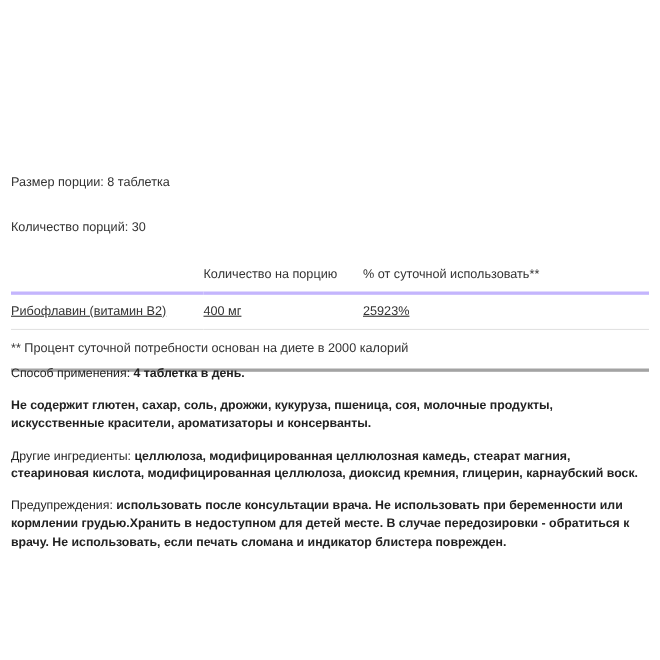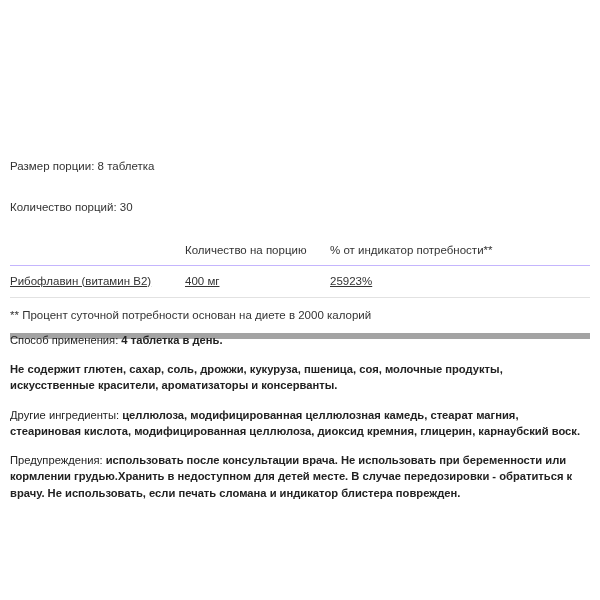--- a/index.html
+++ b/index.html
@@ -41,38 +41,38 @@
   table.facts {
     width: 100%;
     border-collapse: collapse;
     font-size: 11.5px;
     color: #333333;
   }
   table.facts th {
     font-weight: normal;
     text-align: left;
     padding: 8px 0 9px 0;
-    border-bottom: 1px solid #c4b5fd;
+    border-bottom: 3px solid #c4b5fd;
     vertical-align: bottom;
   }
   table.facts td {
     text-align: left;
     padding: 9px 0 10px 0;
     border-bottom: 1px solid #e2e2e2;
     vertical-align: top;
     text-decoration: underline;
   }
   .col-name { width: 175px; }
   .col-amount { width: 145px; }
   .col-dv { width: auto; }
   .footnote {
     font-size: 11.5px;
     color: #333333;
     padding: 9px 0 10px 0;
-    border-bottom: 6px solid #a3a3a3;
+    border-bottom: 3px solid #a3a3a3;
     line-height: 1.45;
   }
   .notes {
     position: absolute;
     left: 10px;
     top: 332px;
     width: 580px;
     font-size: 11.2px;
     line-height: 1.45;
     color: #222222;
@@ -100,21 +100,21 @@
 
     <div class="serving-line serving-size">Размер порции: 8 таблетка</div>
 
     <div class="serving-line servings-per">Количество порций: 30</div>
 
     <table class="facts">
       <thead>
         <tr>
           <th class="col-name"></th>
           <th class="col-amount">Количество на порцию</th>
-          <th class="col-dv">% от индикатор потребности**</th>
+          <th class="col-dv">% от суточной использовать**</th>
         </tr>
       </thead>
       <tbody>
         <tr>
           <td class="col-name">Рибофлавин (витамин B2)</td>
           <td class="col-amount">400 мг</td>
           <td class="col-dv">25923%</td>
         </tr>
       </tbody>
     </table>

